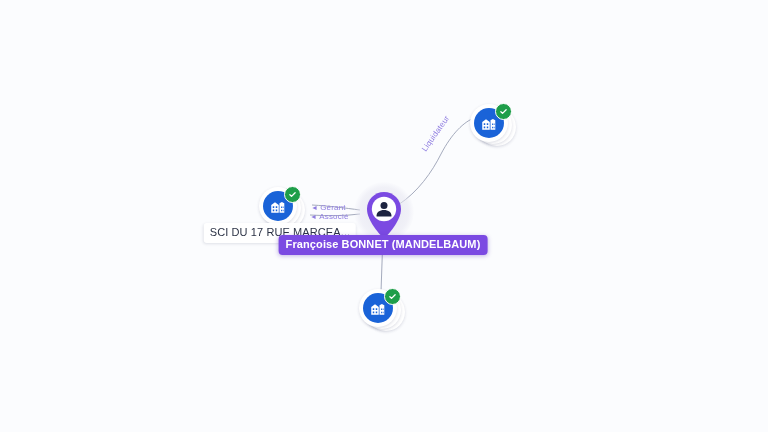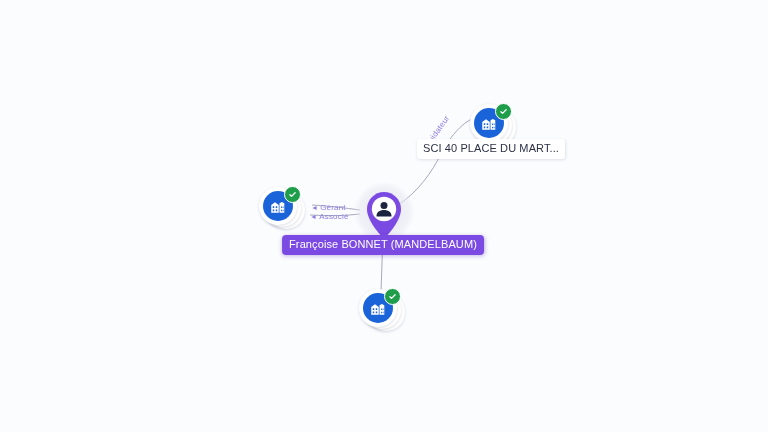--- a/index.html
+++ b/index.html
@@ -186,40 +186,40 @@
           <path fill="#ffffff" d="M14 21V8.2l3.2-1.6L20.4 8.2V21H14zm2-2h1.2v-2.1H16V19zm2.2 0h1.2v-2.1h-1.2V19zM16 14.8h1.2v-2.1H16v2.1zm2.2 0h1.2v-2.1h-1.2v2.1z"></path>
         </svg>
       </div>
       <div class="verified-badge">
         <svg width="9" height="9" viewBox="0 0 24 24" aria-hidden="true">
           <path fill="none" stroke="#ffffff" stroke-width="3.4" stroke-linecap="round" stroke-linejoin="round" d="M5 12.6l4.4 4.4L19 7.4"></path>
         </svg>
       </div>
     </div>
   </div>
-  <div class="node-label" style="left:491px; top:139px;">SCI 40 PLACE DU MART...</div>
 
   <div class="node" style="left:280px; top:208px;">
     <div class="company-stack">
       <div class="stack-card c3"></div>
       <div class="stack-card c2"></div>
       <div class="stack-card c1"></div>
       <div class="company-disc">
         <svg width="18" height="18" viewBox="0 0 24 24" aria-hidden="true">
           <path fill="#ffffff" d="M3 21V10.5l5-3.6 5 3.6V21H3zm2-2h2v-2.2H5V19zm4 0h2v-2.2H9V19zM5 14.6h2v-2.2H5v2.2zm4 0h2v-2.2H9v2.2z"></path>
           <path fill="#ffffff" d="M14 21V8.2l3.2-1.6L20.4 8.2V21H14zm2-2h1.2v-2.1H16V19zm2.2 0h1.2v-2.1h-1.2V19zM16 14.8h1.2v-2.1H16v2.1zm2.2 0h1.2v-2.1h-1.2v2.1z"></path>
         </svg>
       </div>
       <div class="verified-badge">
         <svg width="9" height="9" viewBox="0 0 24 24" aria-hidden="true">
           <path fill="none" stroke="#ffffff" stroke-width="3.4" stroke-linecap="round" stroke-linejoin="round" d="M5 12.6l4.4 4.4L19 7.4"></path>
         </svg>
       </div>
     </div>
   </div>
+  <div class="node-label" style="left:280px; top:223px;">SCI DU 17 RUE MARCEA...</div>
 
   <div class="node" style="left:380px; top:310px;">
     <div class="company-stack">
       <div class="stack-card c3"></div>
       <div class="stack-card c2"></div>
       <div class="stack-card c1"></div>
       <div class="company-disc">
         <svg width="18" height="18" viewBox="0 0 24 24" aria-hidden="true">
           <path fill="#ffffff" d="M3 21V10.5l5-3.6 5 3.6V21H3zm2-2h2v-2.2H5V19zm4 0h2v-2.2H9V19zM5 14.6h2v-2.2H5v2.2zm4 0h2v-2.2H9v2.2z"></path>
           <path fill="#ffffff" d="M14 21V8.2l3.2-1.6L20.4 8.2V21H14zm2-2h1.2v-2.1H16V19zm2.2 0h1.2v-2.1h-1.2V19zM16 14.8h1.2v-2.1H16v2.1zm2.2 0h1.2v-2.1h-1.2v2.1z"></path>
@@ -237,15 +237,15 @@
     <div class="person-halo"></div>
     <div class="person-pin">
       <svg width="40" height="50" viewBox="0 0 40 50" aria-hidden="true">
         <path fill="#7b4ae2" d="M20 2C10.6 2 3 9.6 3 19c0 12.2 13.6 26.4 16.1 28.9a1.3 1.3 0 0 0 1.8 0C23.4 45.4 37 31.2 37 19 37 9.6 29.4 2 20 2z"></path>
         <circle cx="20" cy="19" r="12.2" fill="#ffffff"></circle>
         <circle cx="20" cy="15.4" r="3.5" fill="#1d2440"></circle>
         <path fill="#1d2440" d="M20 20c-4.3 0-7.4 2.4-7.4 5.2v1.4h14.8v-1.4c0-2.8-3.1-5.2-7.4-5.2z"></path>
       </svg>
     </div>
   </div>
-  <div class="node-label person" style="left:383px; top:235px;">Françoise BONNET (MANDELBAUM)</div>
+  <div class="node-label person" style="left:383px; top:235px;font-weight:bold;">Françoise BONNET (MANDELBAUM)</div>
 
 </div>
 
 </body></html>

